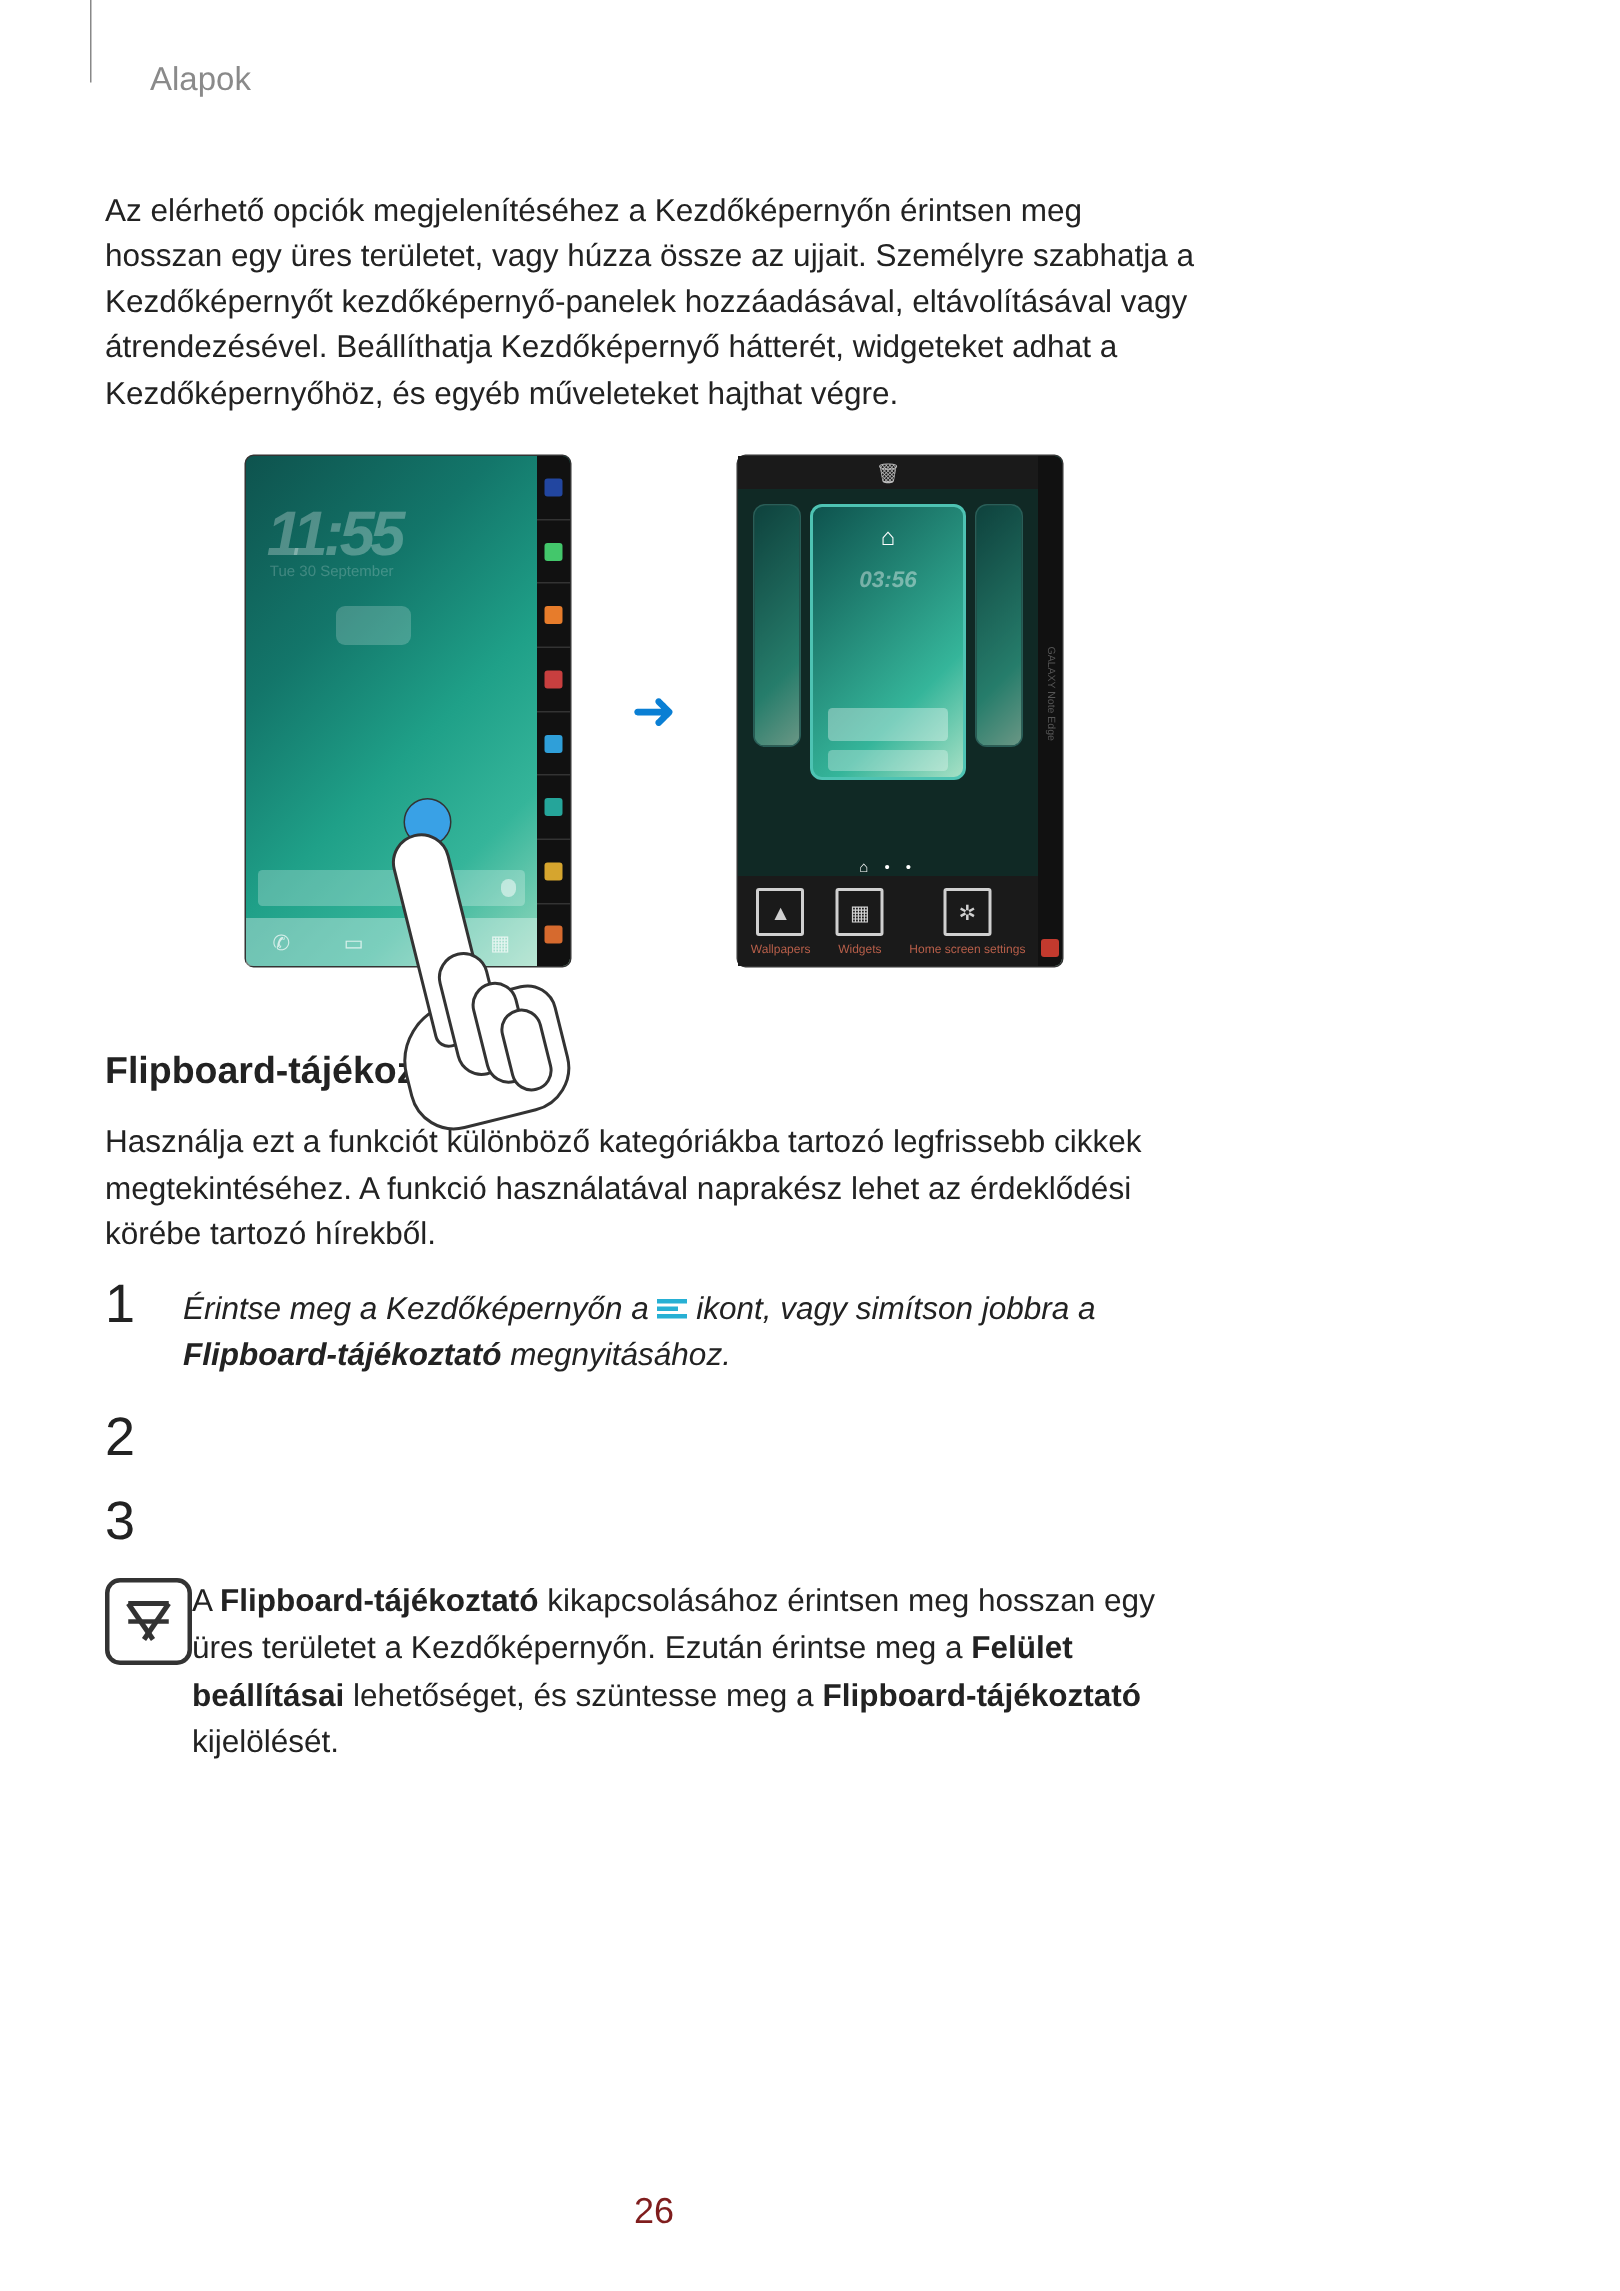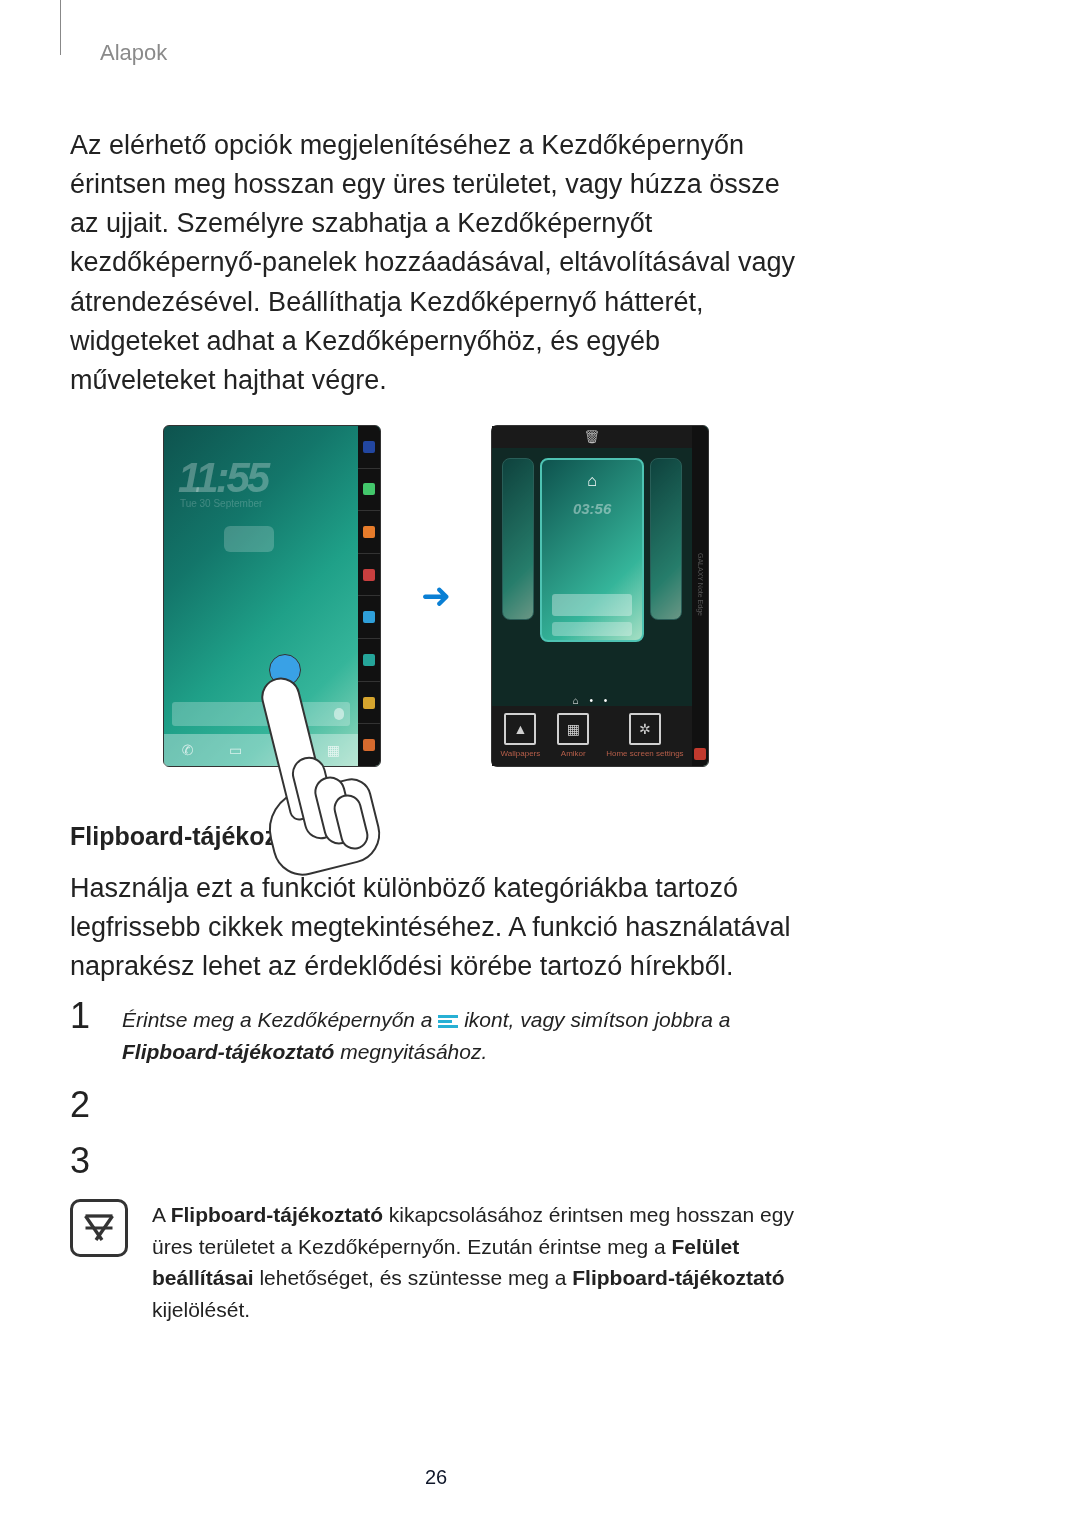--- a/index.html
+++ b/index.html
@@ -30,21 +30,21 @@
     font-size: 22px;
     margin: 0 0 60px 0;
     padding-left: 30px;
   }
   h2.section {
     font-size: 25px;
     font-weight: bold;
     margin: 10px 0 18px 0;
   }
   p.body {
-    font-size: 27px;
+    font-size: 21px;
     line-height: 1.45;
     margin: 0 0 12px 0;
   }
   .figwrap {
     display: flex;
     justify-content: center;
     align-items: center;
     gap: 40px;
     margin: 25px 0 55px 0;
   }
@@ -126,25 +126,25 @@
   .phone2 .edge .red{width:12px;height:12px;background:#c23a2e;border-radius:2px;margin:6px auto;}
   
   .step{display:flex;gap:22px;margin:0 0 20px 0;align-items:flex-start;}
   .stepnum{font-size:36px;line-height:1;min-width:30px;}
   .steptext{font-size:21px;line-height:1.5;padding-top:6px;font-style:italic;}
   .inline-icon{display:inline-block;width:20px;height:14px;vertical-align:middle;}
   .inline-icon span{display:block;height:3px;background:#27b0d4;margin-bottom:2px;}
   .inline-icon span:nth-child(2){width:70%;}
   .inline-icon span:nth-child(3){margin-bottom:0;}
   
-  .note{display:flex;gap:24px;margin-top:14px;}
+  .note{display:flex;margin-top:14px;}
   .note-icon{width:52px;height:52px;border:3px solid #333;border-radius:10px;display:flex;align-items:center;justify-content:center;flex-shrink:0;}
   .note-icon svg{width:36px;height:36px;}
   .note-text{font-size:21px;line-height:1.5;}
-  .footer{position:absolute;bottom:38px;left:0;right:0;text-align:center;font-size:20px;color:#0f172a;}
+  .footer{position:absolute;bottom:38px;left:0;right:0;text-align:center;font-size:24px;color:#7f1d1d;}
   b{font-weight:bold;}
 </style>
 </head>
 <body>
 
 <div class="page">
   <div class="top-rule"></div>
   <div class="header-label">Alapok</div>
 
   <p class="body">Az elérhető opciók megjelenítéséhez a Kezdőképernyőn érintsen meg hosszan egy üres területet, vagy húzza össze az ujjait. Személyre szabhatja a Kezdőképernyőt kezdőképernyő-panelek hozzáadásával, eltávolításával vagy átrendezésével. Beállíthatja Kezdőképernyő hátterét, widgeteket adhat a Kezdőképernyőhöz, és egyéb műveleteket hajthat végre.</p>
@@ -220,21 +220,21 @@
           <div class="thumb small"></div>
         </div>
         <div class="dots">⌂ • •</div>
         <div class="options">
           <div class="opt">
             <div class="box">▲</div>
             <div class="lab">Wallpapers</div>
           </div>
           <div class="opt">
             <div class="box">▦</div>
-            <div class="lab">Amikor</div>
+            <div class="lab">Widgets</div>
           </div>
           <div class="opt">
             <div class="box">✲</div>
             <div class="lab">Home screen settings</div>
           </div>
         </div>
       </div>
       <div class="edge">
         <div class="vtext">GALAXY Note Edge</div>
         <div class="red"></div>

